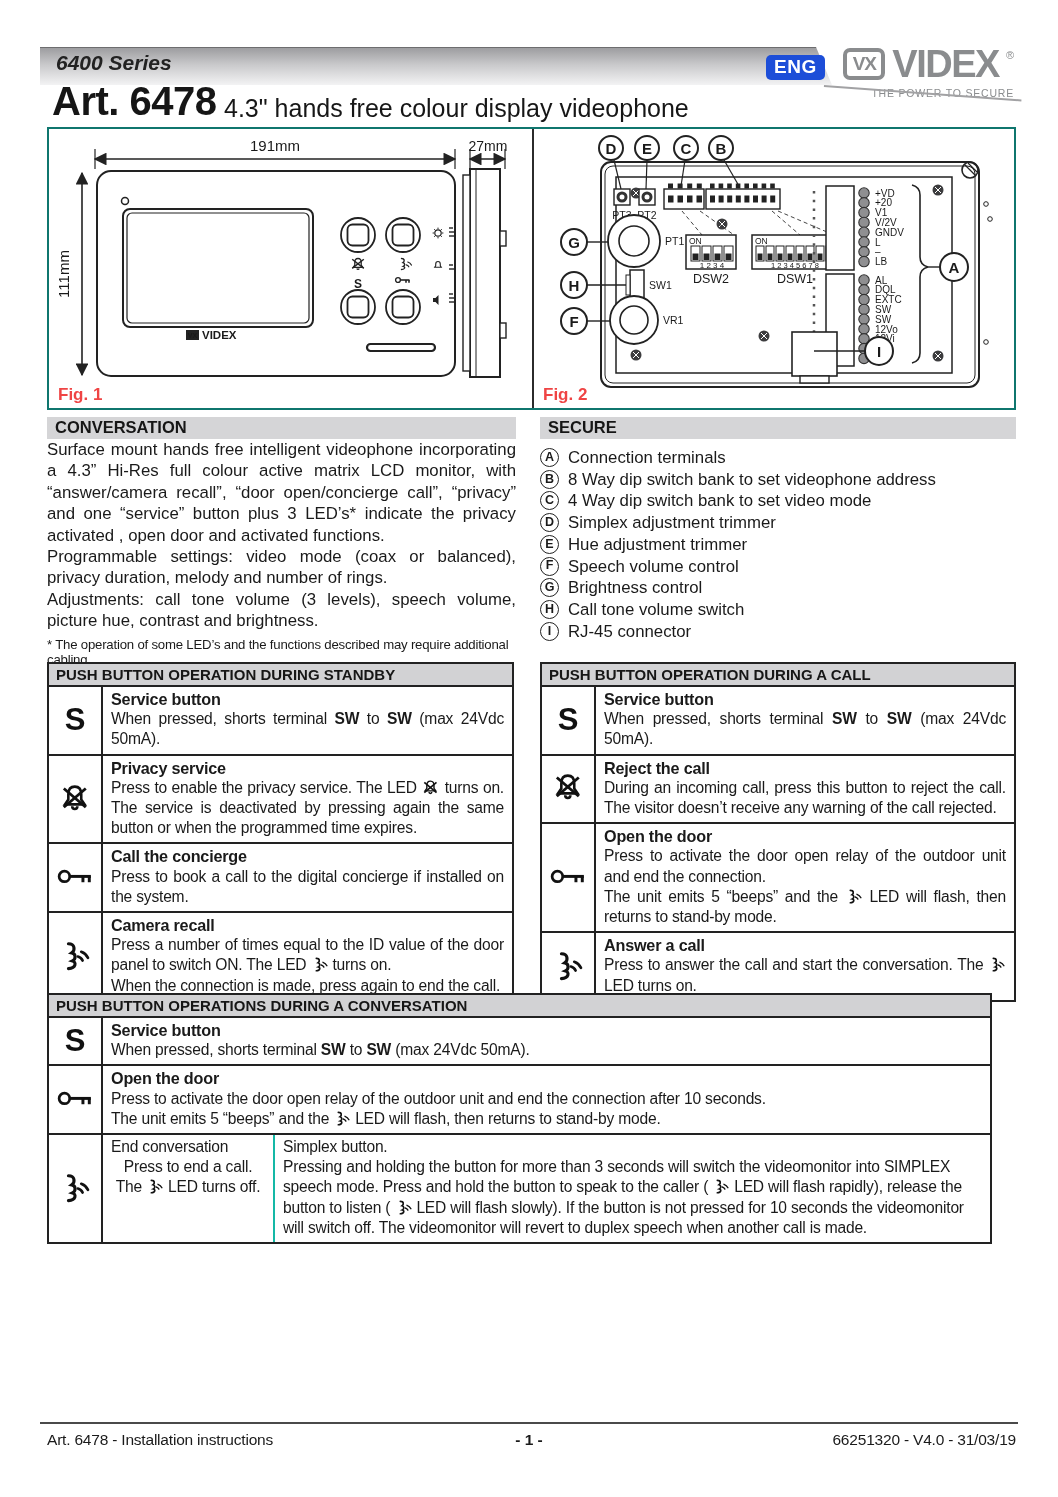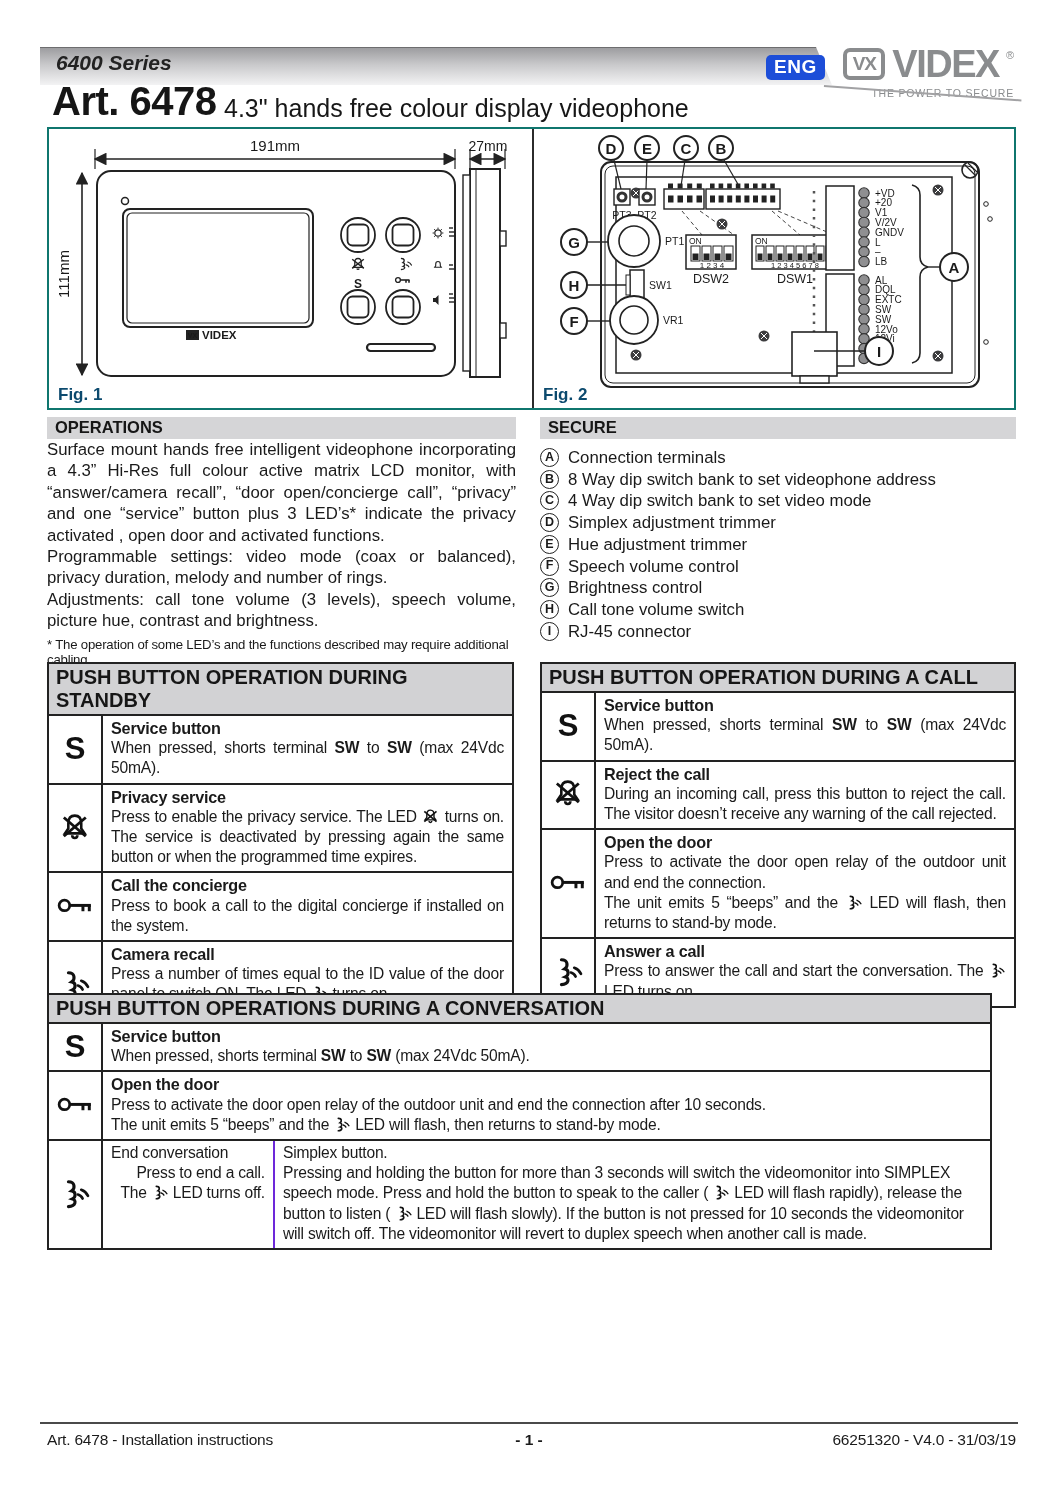--- a/index.html
+++ b/index.html
@@ -24,21 +24,21 @@
   .reg-mark { font-size:11px; color:#8a8c8e; line-height:14px; }
   .tagline { top:87px; right:44px; font-size:10.5px; color:#8a8c8e; letter-spacing:0.8px; }
   .diag-line { left:824px; top:85px; width:198px; height:2px; background:#a2a2a4;
                transform:rotate(4.2deg); transform-origin:left top; }
   .title-art { left:52px; top:79px; font-size:40px; font-weight:bold; letter-spacing:-0.5px; color:#161616; }
   .title-sub { left:224px; top:94px; font-size:25px; color:#161616; }
 
   
   .figbox { left:47px; top:127px; width:969px; height:283px; border:2px solid #0f766e; }
   .figdivider { left:483px; top:0; width:2px; height:100%; background:#2b2b2b; }
-  .figlabel { bottom:3px; font-size:17px; font-weight:bold; color:#0c4a6e; }
+  .figlabel { bottom:3px; font-size:17px; font-weight:bold; color:#ef4444; }
   svg text { font-family:"Liberation Sans", sans-serif; fill:#1a1a1a; }
 
   
   .col { position:absolute; }
   .desc-col { left:47px; top:417px; width:469px; }
   .legend-col { left:540px; top:417px; width:476px; }
   .sec-head { background:#d5d5d7; font-weight:bold; font-size:16.5px; padding:1px 8px 2px; color:#161616; }
   .desc-col p { font-size:16.8px; line-height:21.4px; text-align:justify; }
   .footnote { margin-top:5px; font-size:13.2px; letter-spacing:-0.2px; }
   .legend-list { margin-top:8px; }
@@ -46,28 +46,28 @@
   .lbadge { flex:0 0 auto; width:19px; height:19px; border:1.7px solid #222; border-radius:50%;
             font-size:12.5px; font-weight:bold; display:flex; align-items:center; justify-content:center;
             margin-top:1px; }
   .legend-item .ltext { font-size:16.8px; }
 
   
   .ptable { position:absolute; border:2px solid #222; background:#fff; }
   .t-standby { left:47px; top:662px; width:467px; }
   .t-call { left:540px; top:662px; width:476px; }
   .t-conv { left:47px; top:993px; width:945px; }
-  .thead { background:#d2d2d4; font-weight:bold; font-size:20px; padding:2px 7px; color:#161616; }
+  .thead { background:#d2d2d4; font-weight:bold; font-size:15px; padding:2px 7px; color:#161616; }
   .trow { display:flex; border-top:2px solid #222; align-items:stretch; }
   .cell-icon { flex:0 0 54px; border-right:2px solid #222; display:flex; align-items:center; justify-content:center; }
   .s-glyph { font-size:31px; font-weight:bold; color:#111; }
   .cell-body { flex:1; padding:2px 8px 4px; font-size:15.6px; line-height:20.2px; letter-spacing:-0.2px; }
   .cell-body .rtitle { font-weight:bold; font-size:16.2px; }
   .cell-body .rich { text-align:justify; white-space:pre-line; }
-  .sub1 { flex:0 0 172px; border-right:2px solid #6d28d9; padding:2px 8px 4px;
+  .sub1 { flex:0 0 172px; border-right:2px solid #14b8a6; padding:2px 8px 4px;
           font-size:15.6px; line-height:20.2px; letter-spacing:-0.2px; }
   .sub2 { flex:1; padding:2px 8px 4px; font-size:15.6px; line-height:20.2px; letter-spacing:-0.2px; }
   .cic { height:31px; width:auto; }
   .cic-k { width:36px; height:auto; }
   .inl { height:16px; width:auto; vertical-align:-3px; }
 
   
   .footer-rule { left:40px; top:1422px; width:978px; height:2px; background:#4a4a4a; }
   .footer-left { left:47px; top:1431px; font-size:15.5px; letter-spacing:-0.2px; }
   .footer-center { left:50%; top:1431px; transform:translateX(-50%); font-size:15.5px; font-weight:bold; }
@@ -437,21 +437,21 @@
         <circle cx="345" cy="222" r="14" fill="#fff" stroke="#222" stroke-width="2"></circle>
         <text x="345" y="227.5" text-anchor="middle" font-size="15" font-weight="bold">I</text>
       </g>
     </svg>
 
     <div class="abs figlabel" style="left:9px">Fig. 1</div>
     <div class="abs figlabel" style="left:494px">Fig. 2</div>
   </div>
 
   <div class="col desc-col">
-    <div class="sec-head">OPERATIONS</div>
+    <div class="sec-head">CONVERSATION</div>
     <p>Surface mount hands free intelligent videophone incorporating a 4.3” Hi-Res full colour active matrix LCD monitor, with “answer/camera recall”, “door open/concierge call”, “privacy” and one “service” button plus 3 LED’s* indicate the privacy activated , open door and activated functions.</p>
     <p>Programmable settings: video mode (coax or balanced), privacy duration, melody and number of rings.</p>
     <p>Adjustments: call tone volume (3 levels), speech volume, picture hue, contrast and brightness.</p>
     <div class="footnote">* The operation of some LED’s and the functions described may require additional cabling</div>
   </div>
 
   <div class="col legend-col">
     <div class="sec-head">SECURE</div>
     <div class="legend-list">
       <div class="legend-item">
@@ -653,21 +653,21 @@
     <div class="trow">
       <div class="cell-icon">
           <svg viewBox="0 0 24 23" class="cic">
             <path d="M7 2 C12 2 12 7 9.5 8.8 C12.8 9.4 12.5 13.6 10 14.8 C13 15.6 12.8 20 7 20.5" fill="none" stroke="#111" stroke-width="2.3" stroke-linecap="round"></path>
             <path d="M14 11.5 a5 5 0 0 1 3.5 3" fill="none" stroke="#111" stroke-width="2" stroke-linecap="round"></path>
             <path d="M16.5 8 a9 9 0 0 1 5 4.5" fill="none" stroke="#111" stroke-width="2" stroke-linecap="round"></path>
           </svg>
         </div>
       <div class="sub1">
         <div class="rtitle">End conversation</div>
-        <div class="rich" style="text-align:right">Press to end a call.
+        <div class="rich" style="text-align:center">Press to end a call.
 The <svg class="inl" viewBox="0 0 20 18">
               <path d="M6 1.5 C10 1.5 10 5 8 6.5 C10.5 7 10.3 10.3 8.3 11.2 C10.8 11.8 10.5 15.5 6 15.5" fill="none" stroke="#111" stroke-width="1.9" stroke-linecap="round"></path>
               <path d="M11.5 9 a4.5 4.5 0 0 1 3 2.4" fill="none" stroke="#111" stroke-width="1.6" stroke-linecap="round"></path>
               <path d="M13.5 6 a7.5 7.5 0 0 1 4.4 3.8" fill="none" stroke="#111" stroke-width="1.6" stroke-linecap="round"></path>
             </svg> LED turns off.</div>
       </div>
       <div class="sub2">
         <div class="rtitle">Simplex button.</div>
         <div class="rich">Pressing and holding the button for more than 3 seconds will switch the videomonitor into SIMPLEX speech mode. Press and hold the button to speak to the caller ( <svg class="inl" viewBox="0 0 20 18">
               <path d="M6 1.5 C10 1.5 10 5 8 6.5 C10.5 7 10.3 10.3 8.3 11.2 C10.8 11.8 10.5 15.5 6 15.5" fill="none" stroke="#111" stroke-width="1.9" stroke-linecap="round"></path>

